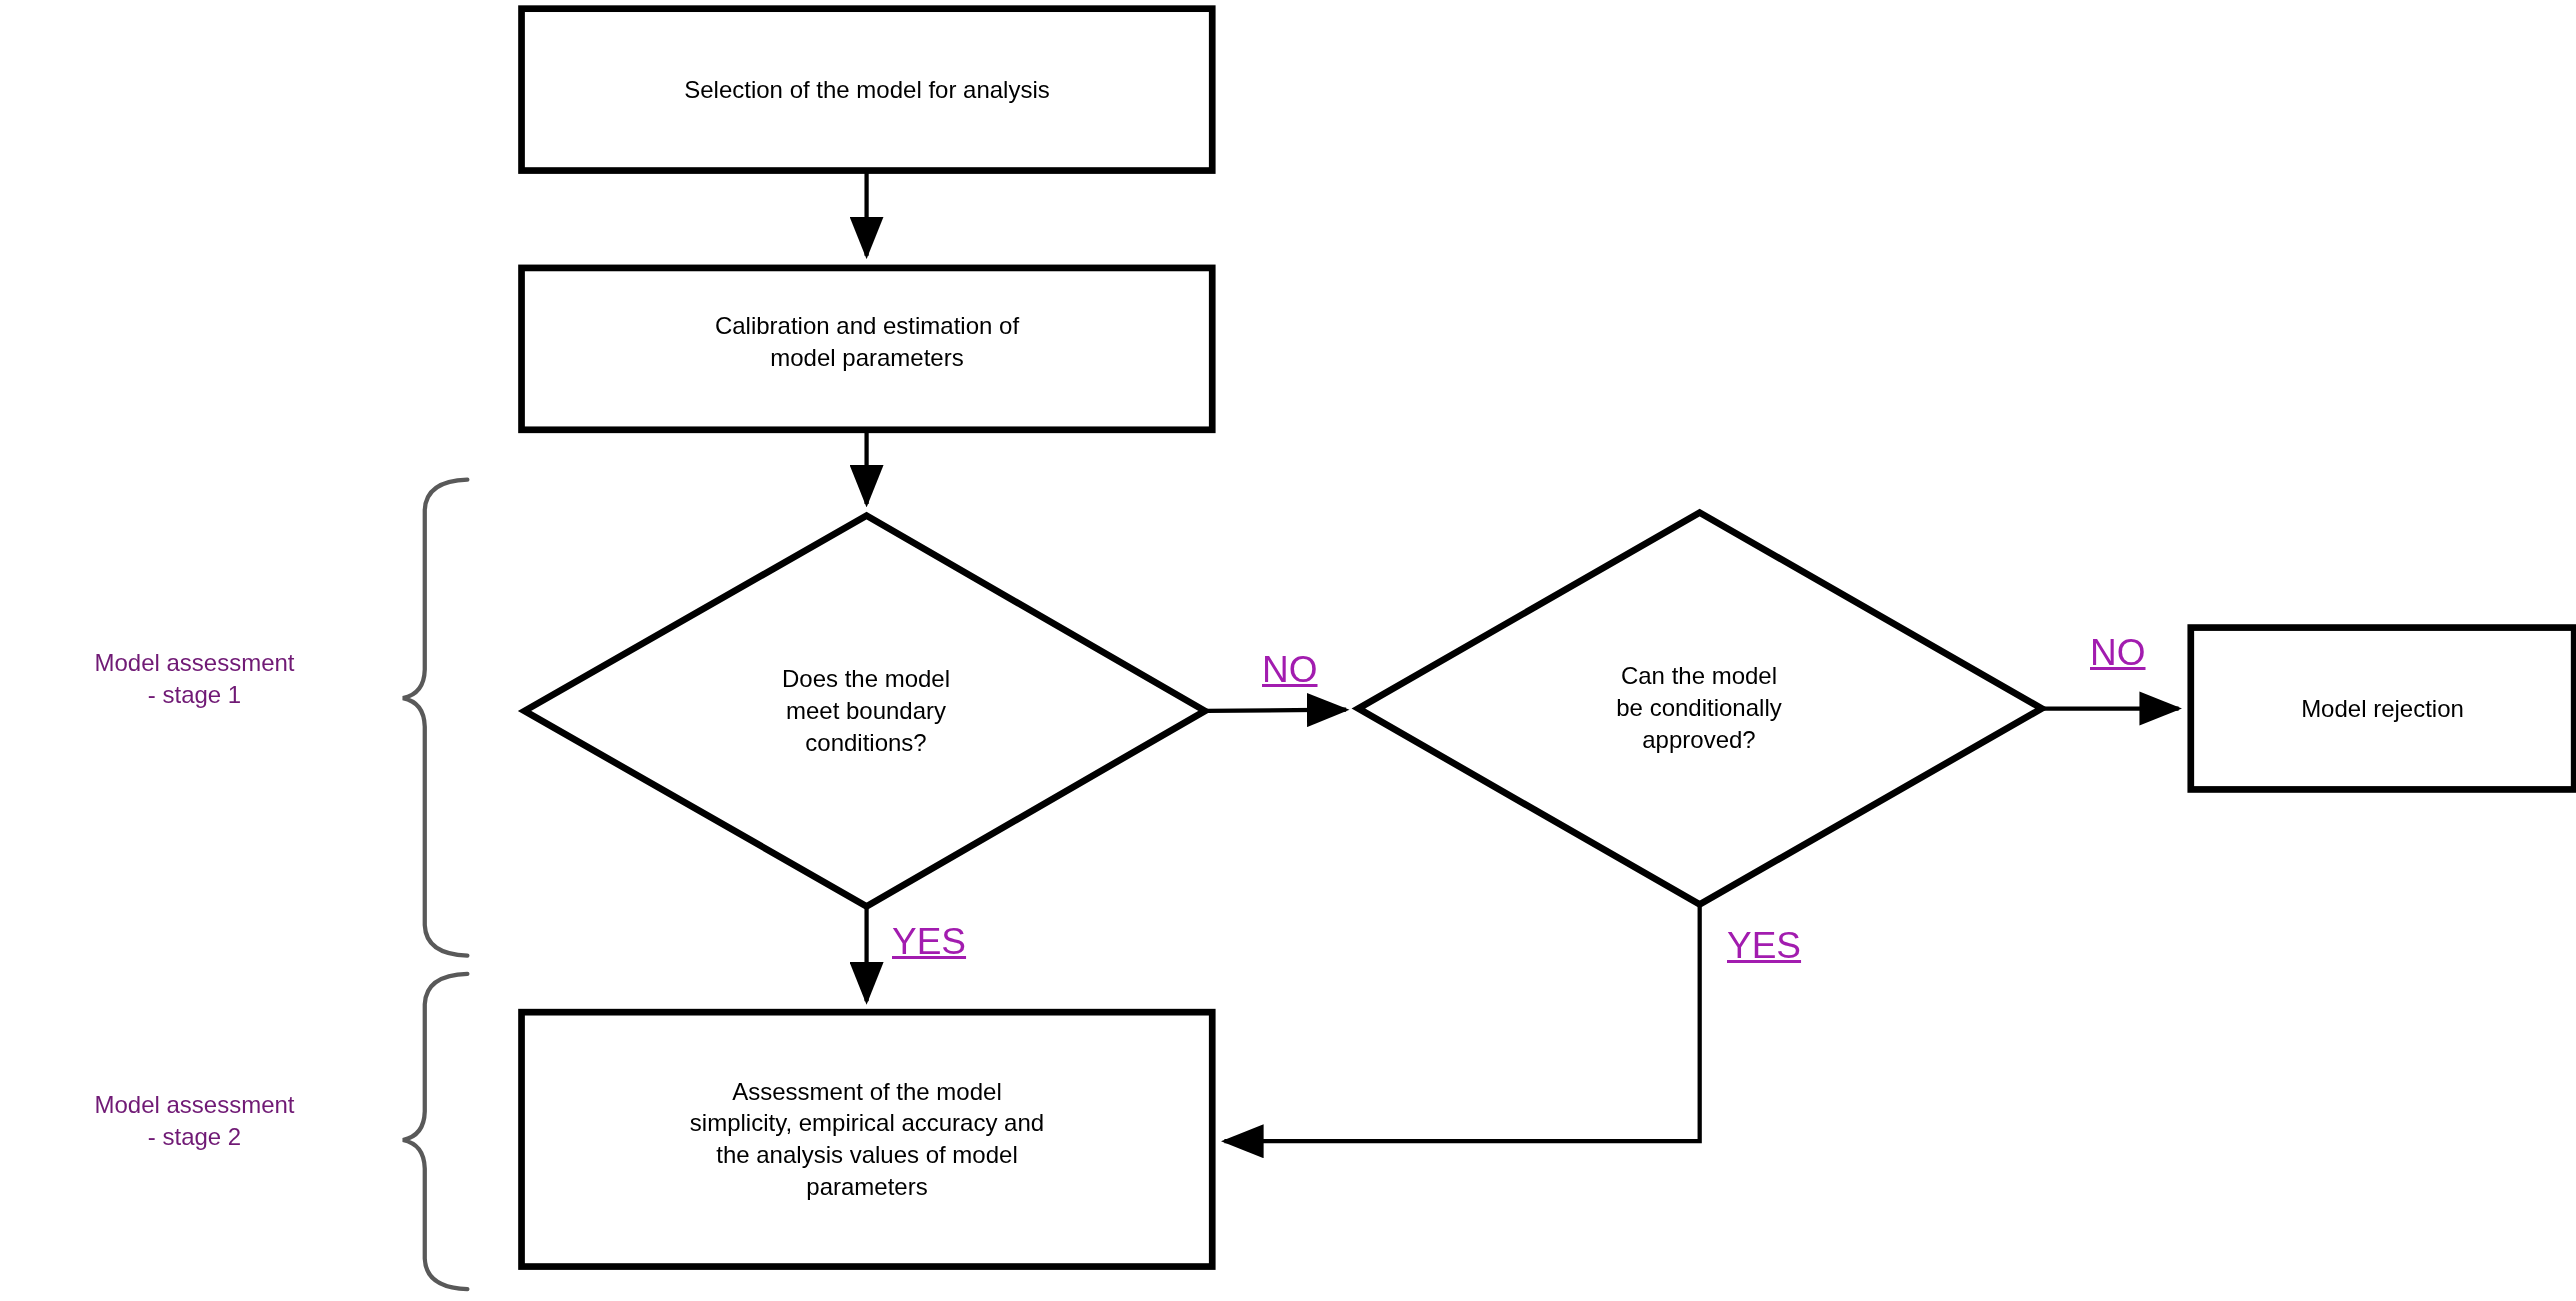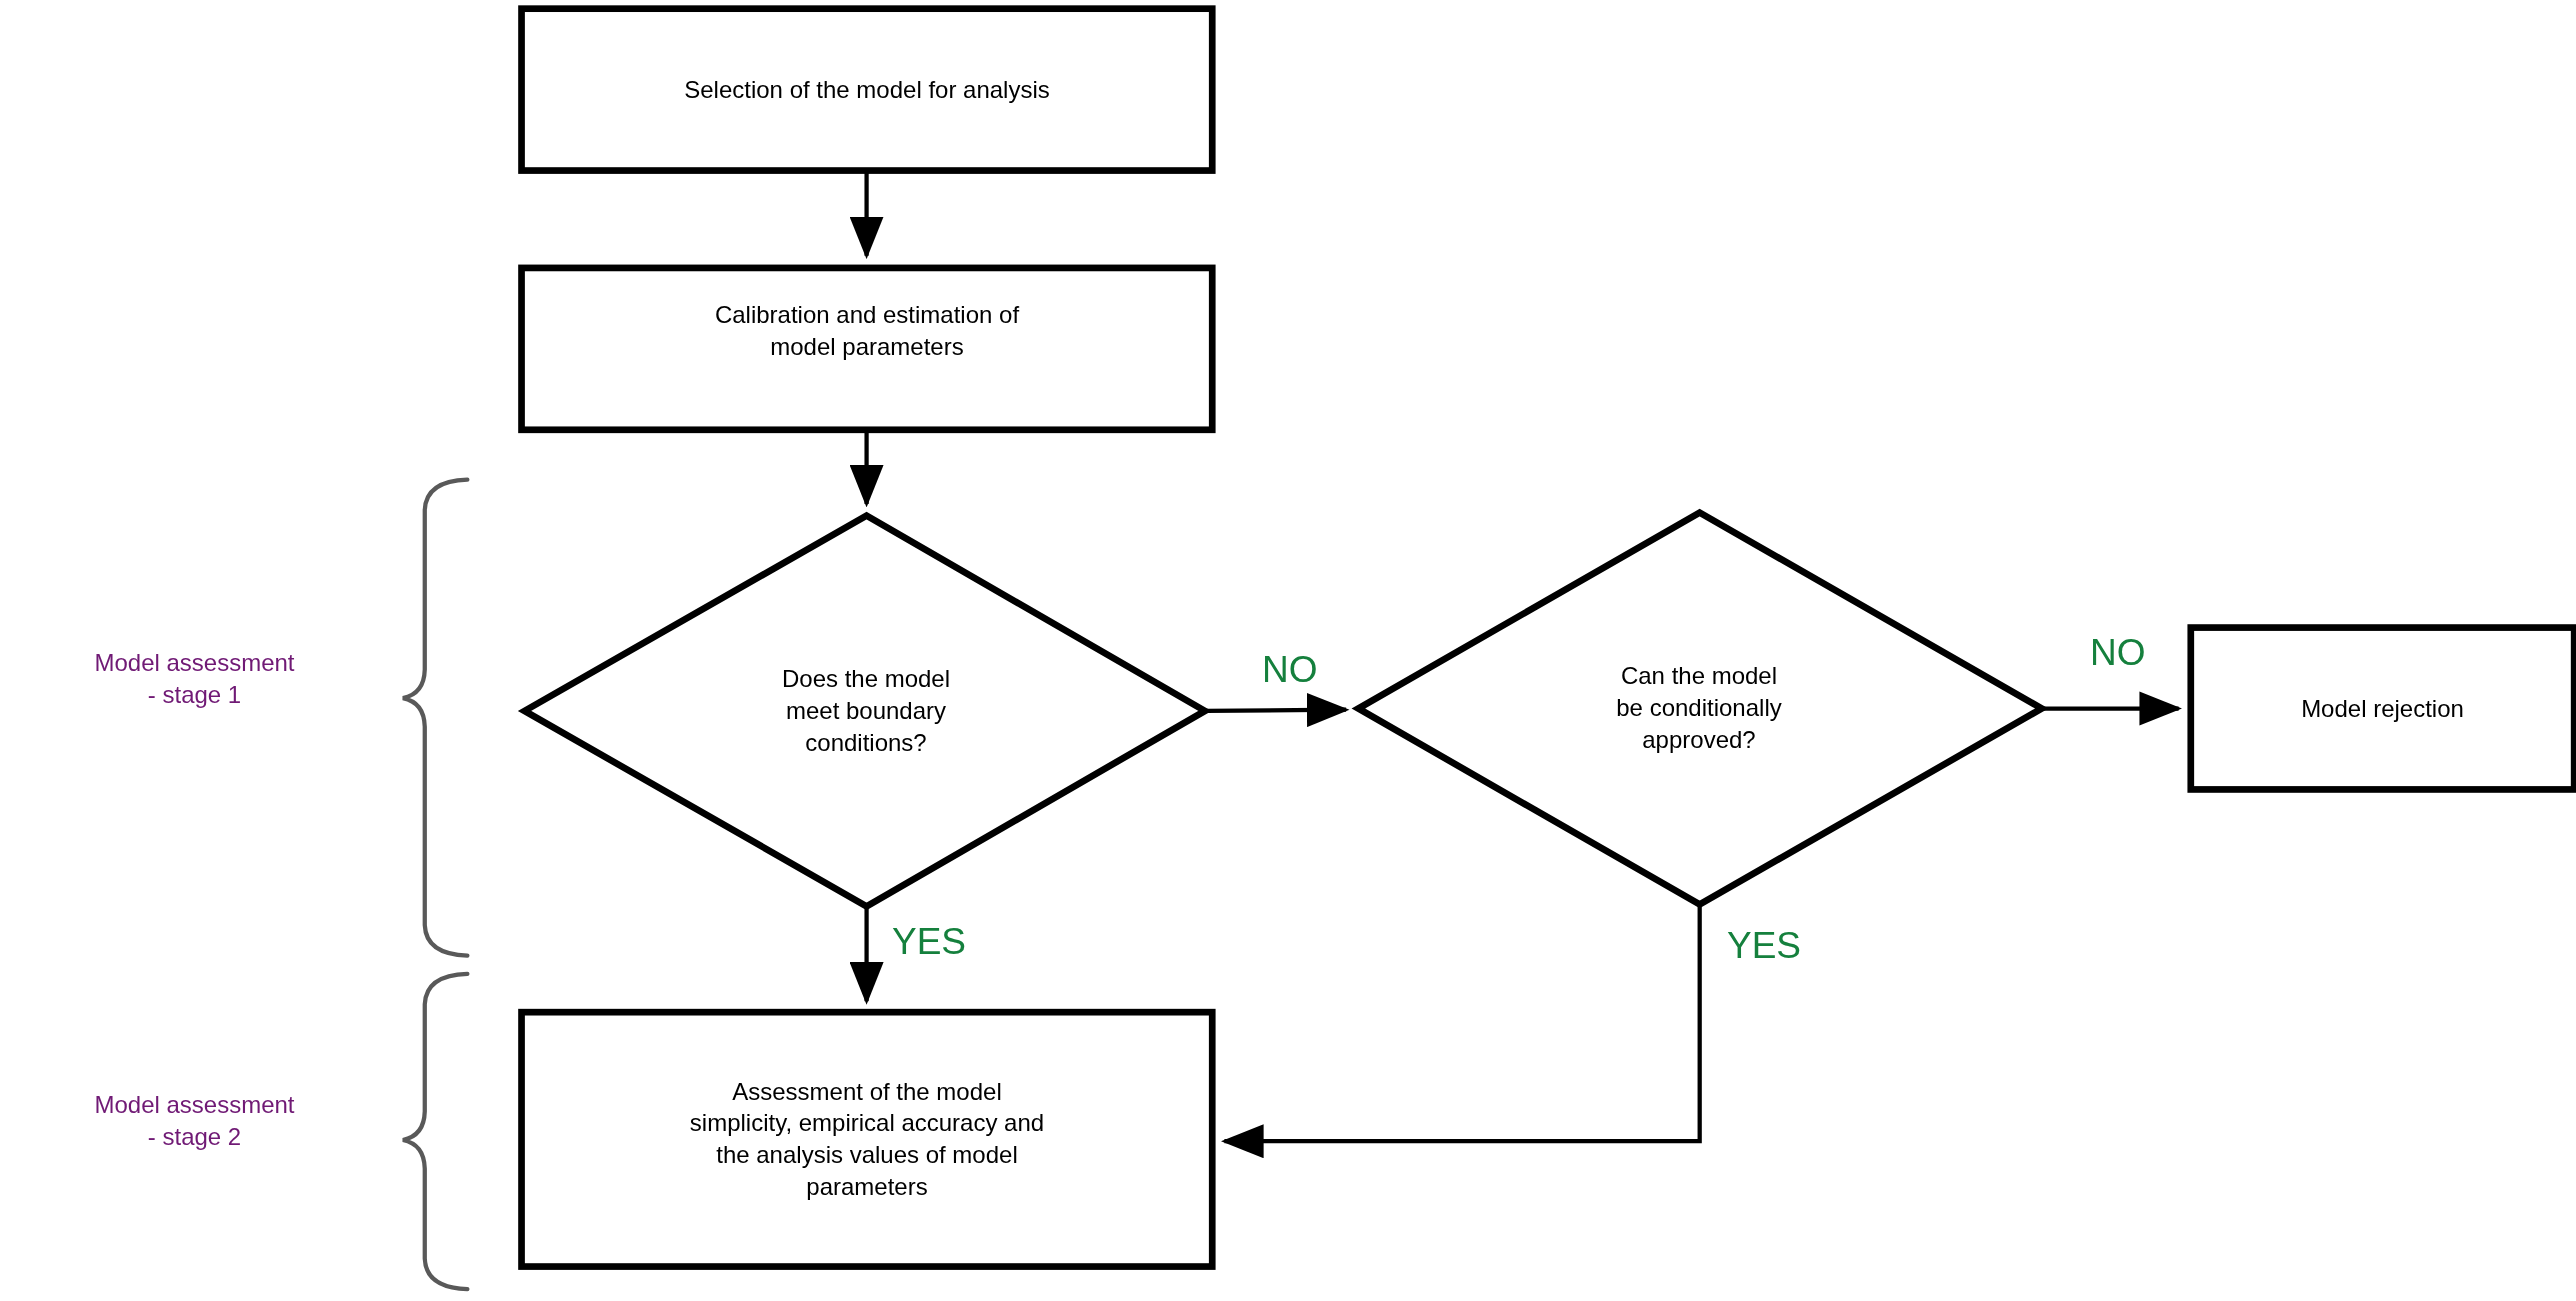--- a/index.html
+++ b/index.html
@@ -30,25 +30,26 @@
     text-align: center;
     color: #000000;
     font-family: "Liberation Sans", sans-serif;
     font-size: 24px;
     line-height: 1.32;
     white-space: pre-line;
     pointer-events: none;
   }
   .edge-label {
     position: absolute;
-    color: #15803d;
+    color: #a21caf;
     font-family: "Liberation Sans", sans-serif;
     font-size: 37px;
     line-height: 1.2;
     white-space: nowrap;
+    text-decoration: underline;
   }
   .brace-label {
     position: absolute;
     text-align: center;
     color: #701a75;
     font-family: "Liberation Sans", sans-serif;
     font-size: 24px;
     line-height: 1.35;
     white-space: pre-line;
   }
@@ -89,21 +90,21 @@
 
     <polyline points="2793,1488 2793,1875 2012,1875" fill="none" stroke="#000000" stroke-width="7" marker-end="url(#arrowhead)"></polyline>
 
     <path d="M 768,788 Q 700,790 698,838 L 698,1100 Q 697,1140 662,1147 Q 697,1154 698,1194 L 698,1520 Q 700,1568 768,1570" fill="none" stroke="#595959" stroke-width="7" stroke-linecap="round"></path>
 
     <path d="M 768,1600 Q 700,1602 698,1650 L 698,1826 Q 697,1866 662,1873 Q 697,1880 698,1920 L 698,2068 Q 700,2116 768,2118" fill="none" stroke="#595959" stroke-width="7" stroke-linecap="round"></path>
   </svg>
 
   <div class="node-label" style="left:534px; top:14.6px; width:666px; height:150px;">Selection of the model for analysis</div>
 
-  <div class="node-label" style="left:534px; top:256px; width:666px; height:150px;">Calibration and estimation of
+  <div class="node-label" style="left:534px; top:267px; width:666px; height:150px;">Calibration and estimation of
 model parameters</div>
 
   <div class="node-label" style="left:1471px; top:623px; width:456px; height:170px;">Can the model
 be conditionally
 approved?</div>
 
   <div class="node-label" style="left:638px; top:626px; width:456px; height:170px;">Does the model
 meet boundary
 conditions?</div>
 

